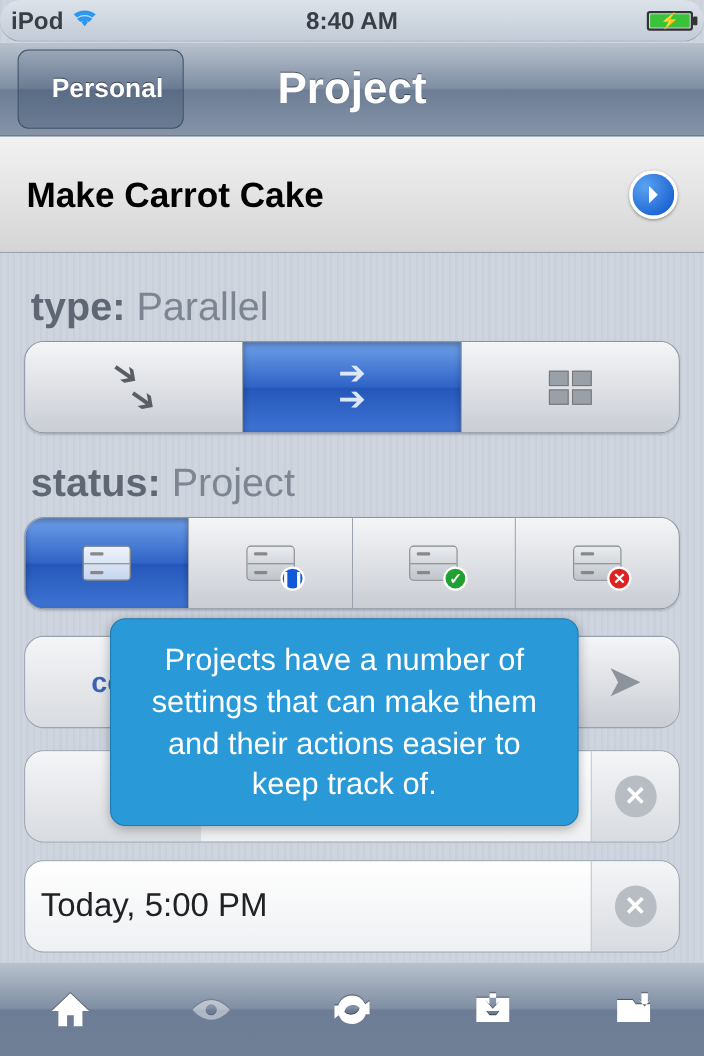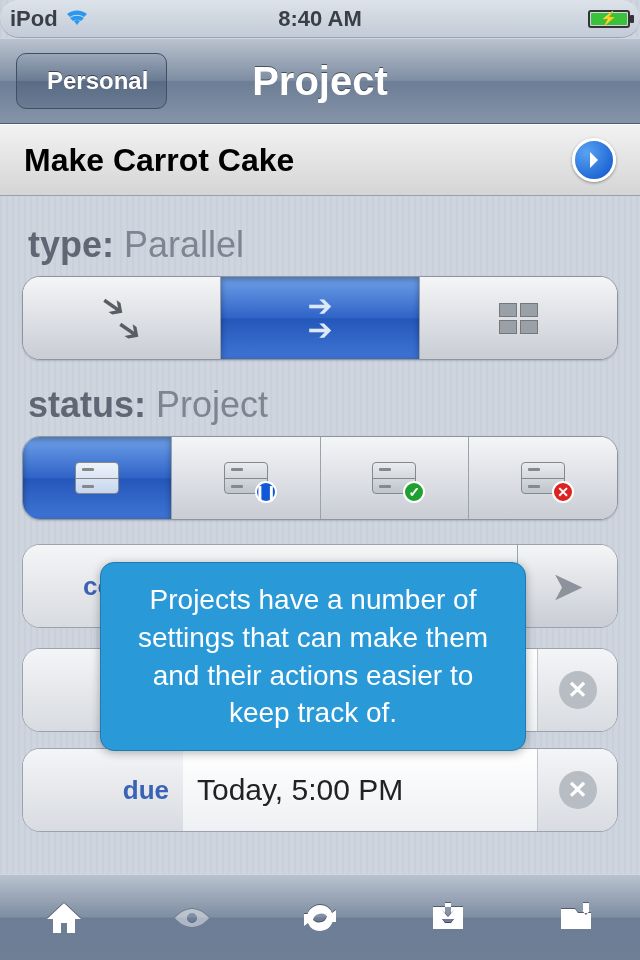--- a/index.html
+++ b/index.html
@@ -33,37 +33,37 @@
     border-top:1px solid #cfd6e1;
     border-bottom:1px solid #4f5d72;
     display:flex;align-items:center;position:relative;
   }
   .nav-title{
     position:absolute;left:0;right:0;text-align:center;
     font-size:40px;font-weight:bold;color:#fff;
     text-shadow:0 -1px 0 rgba(0,0,0,.5);
   }
   .back-btn{
-    margin-left:16px;height:56px;display:flex;align-items:center;
+    margin-left:16px;height:72px;display:flex;align-items:center;
     background:linear-gradient(#9aa6b8,#6a7b92 49%,#5a6c85 51%,#6a7b92);
     border:1px solid #3f4f66;border-radius:10px;
     padding:0 18px 0 30px;color:#fff;font-size:24px;font-weight:bold;
     text-shadow:0 -1px 0 rgba(0,0,0,.5);
     position:relative;cursor:pointer;
   }
   .back-btn::before{
     content:"";position:absolute;left:-14px;top:7px;width:40px;height:40px;
     background:linear-gradient(135deg,#9aa6b8,#6a7b92 49%,#5a6c85 51%,#6a7b92);
     border:1px solid #3f4f66;border-right:none;border-top:none;
     transform:rotate(45deg);border-radius:6px;z-index:-1;
   }
 
   
   .title-row{
-    height:72px;
+    height:106px;
     background:linear-gradient(#f2f2f2,#d5d5d5);
     border-top:1px solid #fff;border-bottom:1px solid #9aa1aa;
     display:flex;align-items:center;justify-content:space-between;
     padding:0 24px;
   }
   .title-text{font-size:32px;font-weight:bold;color:#000}
   .detail-btn{
     width:44px;height:44px;border-radius:50%;
     background:radial-gradient(circle at 30% 30%,#5aa3f2,#0a52c9);
     border:3px solid #fff;box-shadow:0 1px 3px rgba(0,0,0,.4);
@@ -265,21 +265,20 @@
 
   <div class="field-row" style="margin-bottom:16px">
     <div class="lbl">start</div>
     <div class="val">Today, 1:00 PM</div>
     <div class="clear">
       <div class="clear-circ">✕</div>
     </div>
   </div>
 
   <div class="field-row">
-    <div class="lbl">due</div>
     <div class="val">Today, 5:00 PM</div>
     <div class="clear">
       <div class="clear-circ">✕</div>
     </div>
   </div>
 
 </div>
 
 <div class="tooltip">Projects have a number of settings that can make them and their actions easier to keep track of.</div>
 

